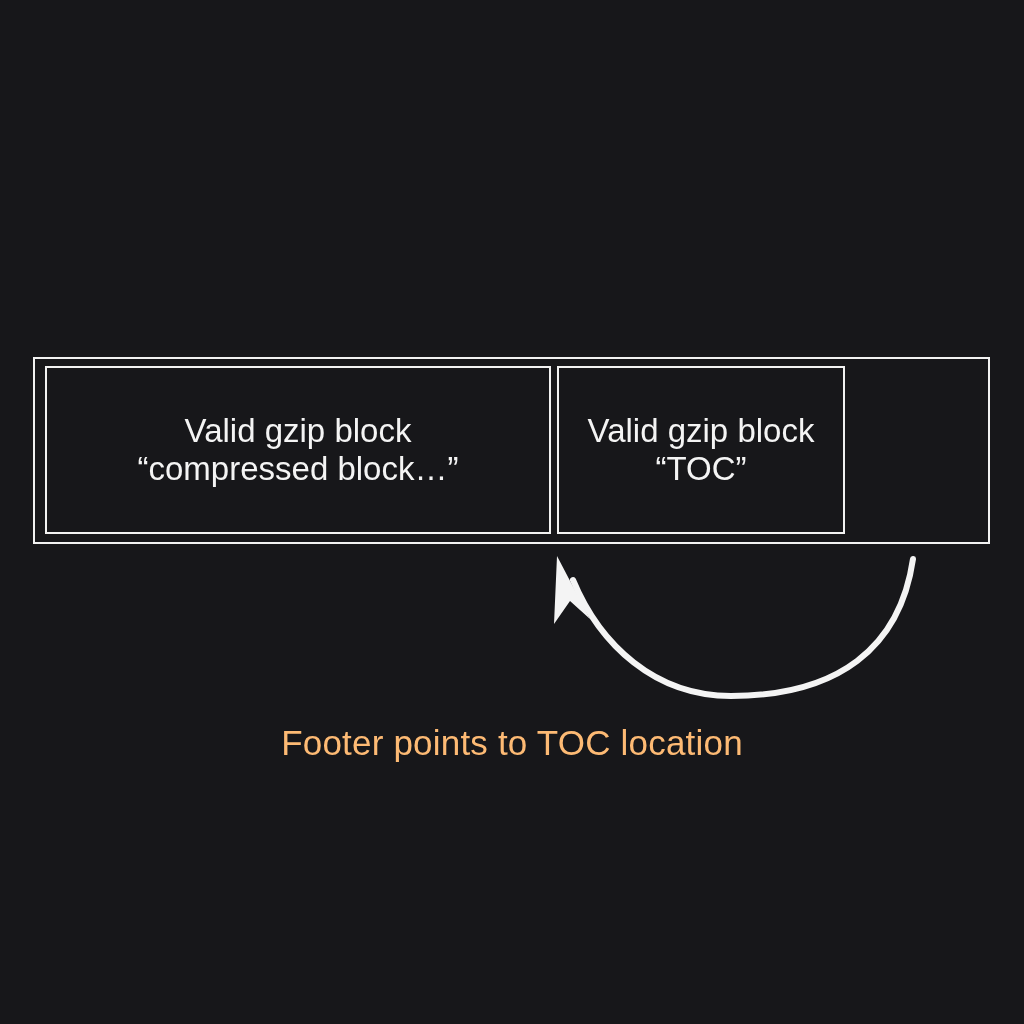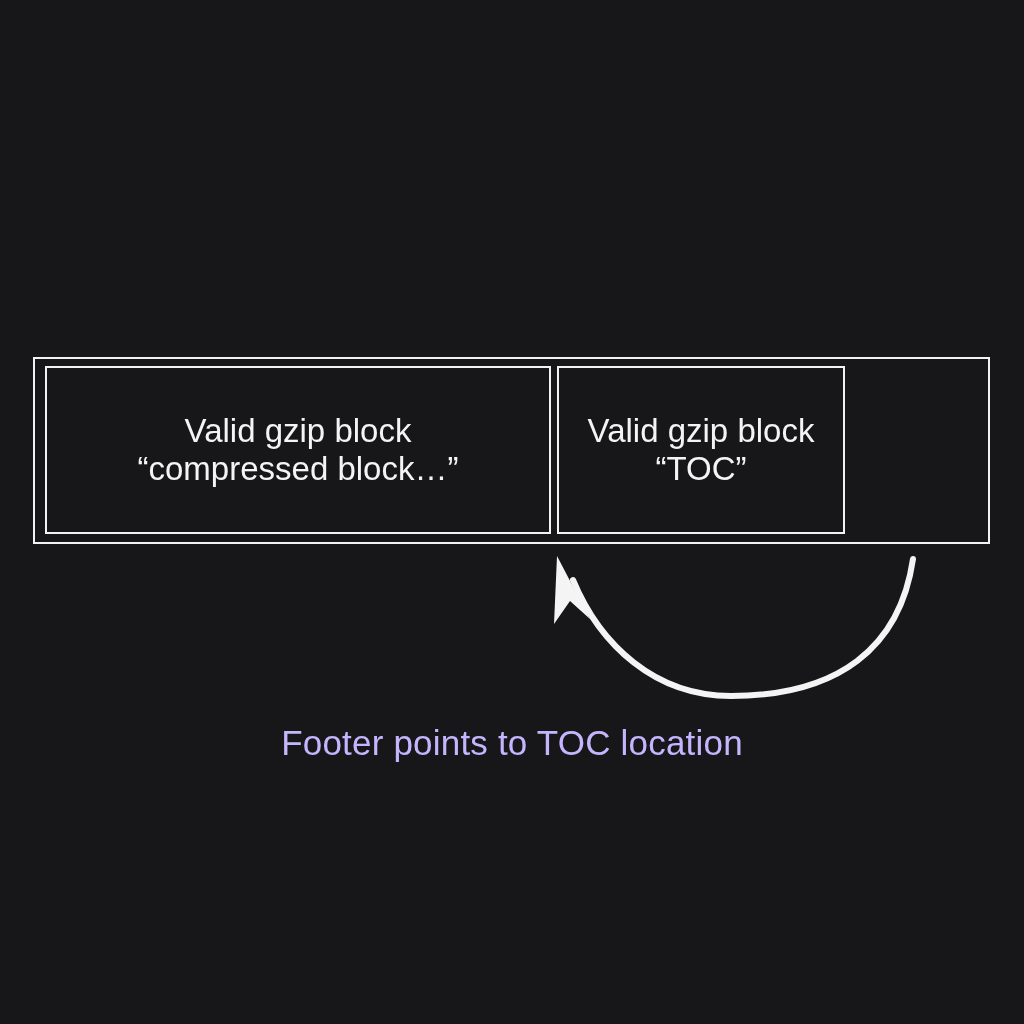--- a/index.html
+++ b/index.html
@@ -89,21 +89,21 @@
     pointer-events: none;
   }
 
   
   .caption {
     position: absolute;
     left: 0;
     top: 700px;
     width: 1024px;
     text-align: center;
-    color: #c4b5fd;
+    color: #fdba74;
     font-size: 35px;
     font-stretch: condensed;
     letter-spacing: 0.2px;
     white-space: nowrap;
   }
 </style>
 </head>
 <body>
 
 <div id="canvas">

